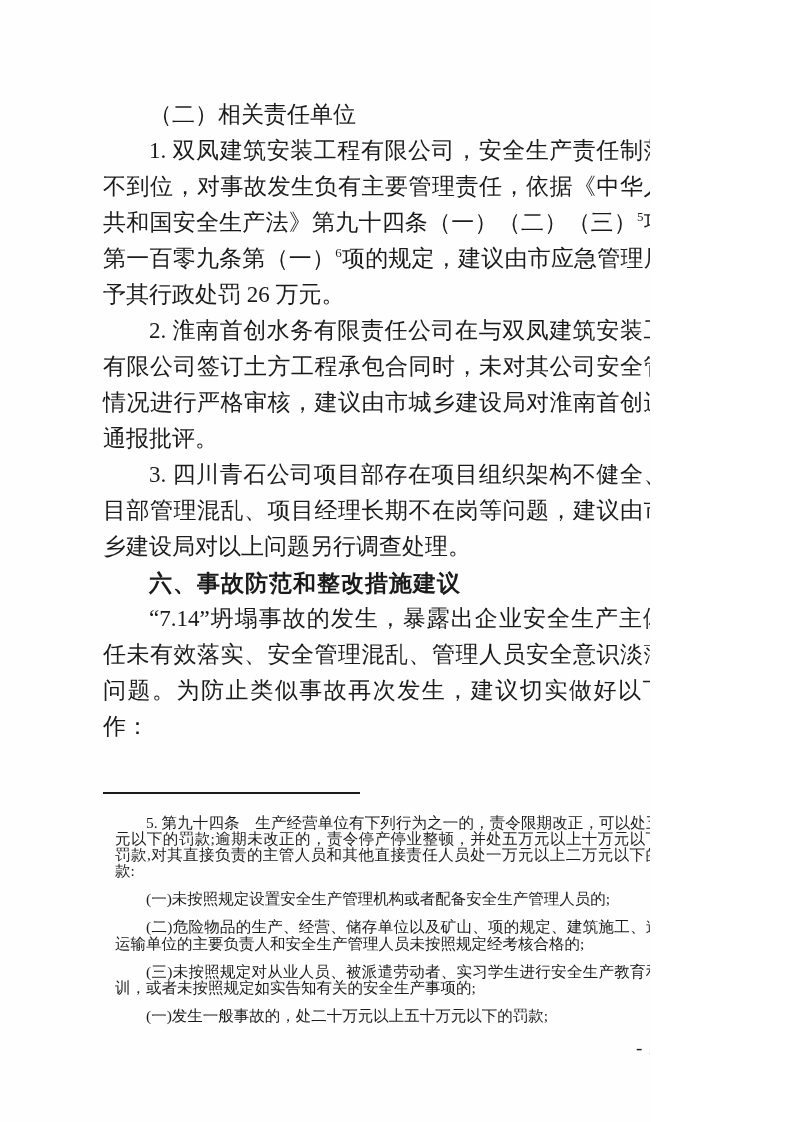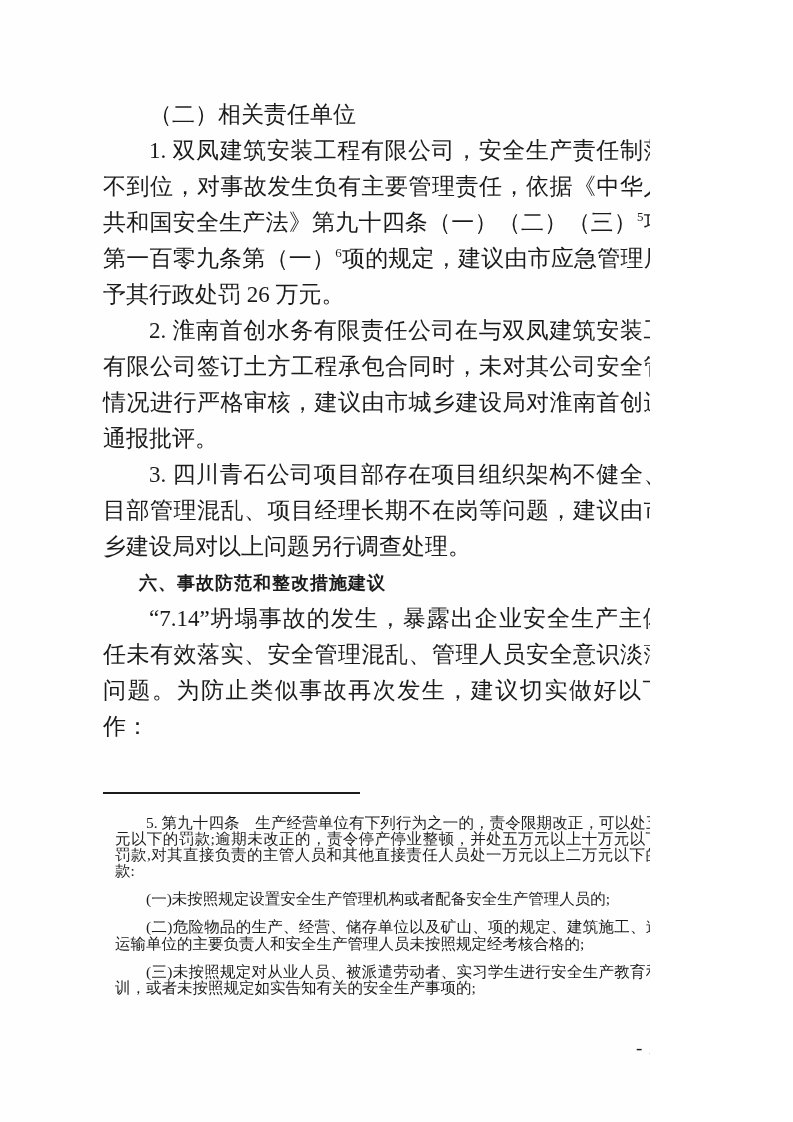--- a/index.html
+++ b/index.html
@@ -27,21 +27,21 @@
     font-size: 23px;
     line-height: 36px;
     text-align: justify;
     text-justify: inter-ideograph;
     text-indent: 2em;
     word-break: break-all;
   }
   .content p.section-heading {
     font-family: "Liberation Sans", "DejaVu Sans", sans-serif;
     font-weight: bold;
-    font-size: 18px;
+    font-size: 23px;
     letter-spacing: 1px;
   }
   .fnref {
     font-size: 13px;
     vertical-align: super;
     line-height: 0;
   }
   .fn-sep {
     position: absolute;
     left: 103px;
@@ -94,17 +94,18 @@
 
   </div>
 
   <div class="fn-sep"></div>
 
   <div class="footnotes">
     <p>5. 第九十四条　生产经营单位有下列行为之一的，责令限期改正，可以处五万元以下的罚款;逾期未改正的，责令停产停业整顿，并处五万元以上十万元以下的罚款,对其直接负责的主管人员和其他直接责任人员处一万元以上二万元以下的罚款:</p>
     <p>(一)未按照规定设置安全生产管理机构或者配备安全生产管理人员的;</p>
     <p>(二)危险物品的生产、经营、储存单位以及矿山、项的规定、建筑施工、道路运输单位的主要负责人和安全生产管理人员未按照规定经考核合格的;</p>
     <p>(三)未按照规定对从业人员、被派遣劳动者、实习学生进行安全生产教育和培训，或者未按照规定如实告知有关的安全生产事项的;</p>
+    <p>(一)发生一般事故的，处二十万元以上五十万元以下的罚款;</p>
   </div>
 
   <div class="pagenum">- 21 -</div>
 
 </div>
 
 </body></html>

